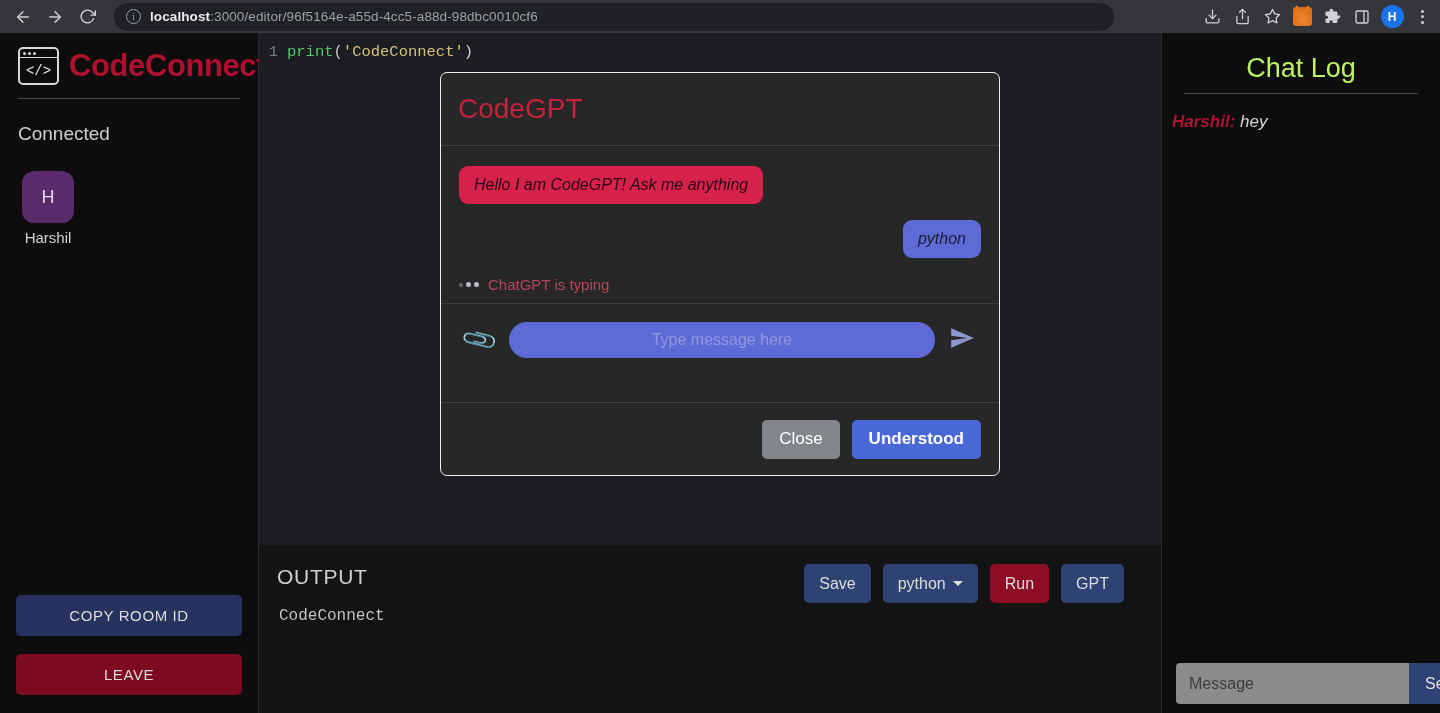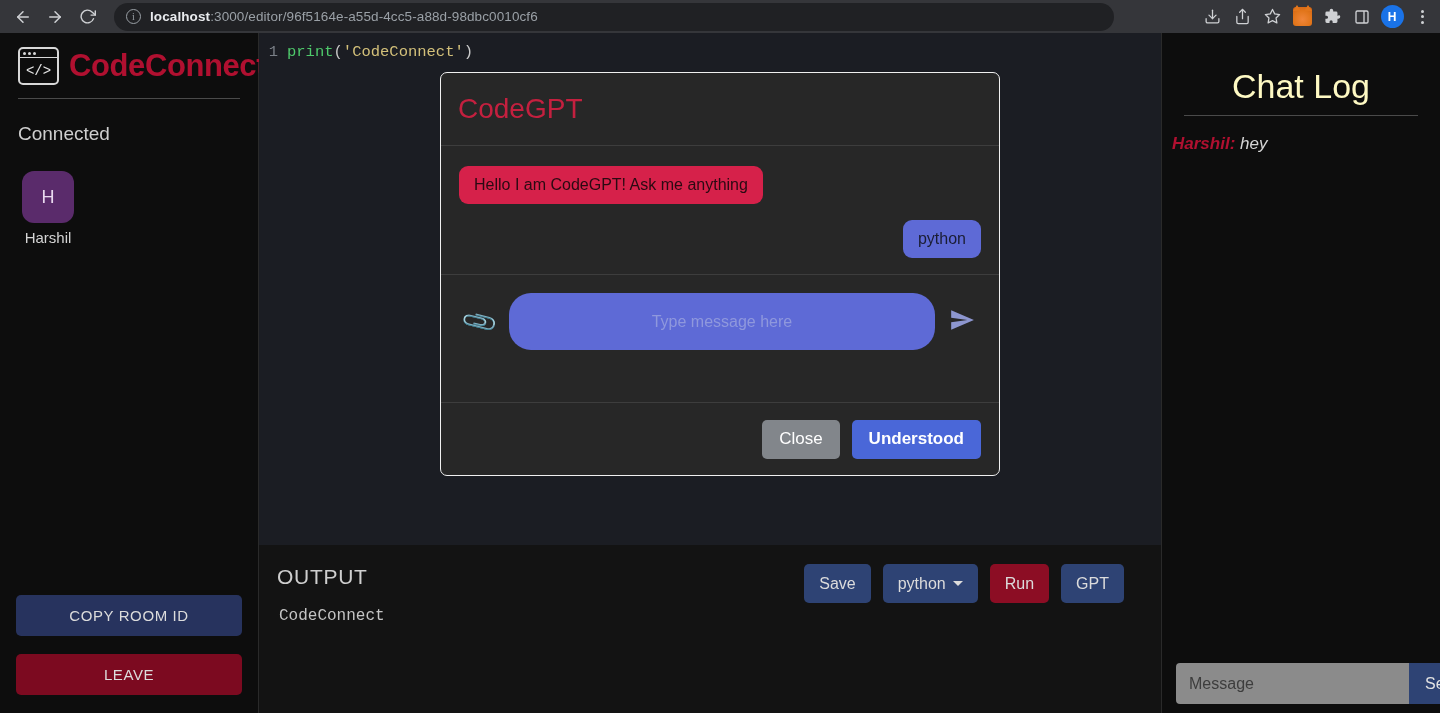--- a/index.html
+++ b/index.html
@@ -171,22 +171,22 @@
   .output-body { color: #c4c4c4; font-size: 16px; padding-left: 20px; font-family: "Liberation Mono", monospace; }
 
   
   .chat-panel {
     position: absolute; left: 1161px; top: 0;
     width: 279px; height: 680px;
     background: #0d0d0d;
     border-left: 1px solid #2a2a2a;
   }
   .chat-title {
-    text-align: center; color: #fef9c3;
-    font-size: 34px; padding-top: 34px;
+    text-align: center; color: #bef264;
+    font-size: 27px; padding-top: 20px;
   }
   .chat-rule { height: 1px; background: #4a4a4a; margin: 9px 22px 0 22px; }
   .chat-messages { padding: 18px 18px 0 10px; font-style: italic; }
   .chat-msg { font-size: 17px; color: #d5d5d5; padding-bottom: 8px; }
   .chat-msg .who { color: #b01030; font-weight: 700; }
   .chat-input-row {
     position: absolute; left: 14px; right: 16px; bottom: 9px;
     display: flex; height: 41px;
   }
   .chat-input {
@@ -219,40 +219,40 @@
     display: flex; align-items: center;
     padding-left: 17px;
     border-bottom: 1px solid #3d3d3d;
   }
   .modal-title { color: #c4203f; font-size: 28px; }
   .modal-body { flex: 1; padding: 20px 18px 0 18px; position: relative; }
   .bubble-row { display: flex; margin-bottom: 16px; }
   .bubble-row.right { justify-content: flex-end; }
   .bubble {
     border-radius: 9px; padding: 10px 15px;
-    font-size: 16px; max-width: 80%;
+    font-size: 16px; max-width: 80%; font-style: italic;
   }
   .bubble-bot { background: #d6214a; color: #2a0a12; }
   .bubble-user { background: #5e6ad6; color: #1a1d33; }
   .typing {
     display: flex; align-items: center; gap: 4px;
     color: #b8435b; font-size: 15px;
     padding-top: 2px; padding-bottom: 10px;
   }
   .typing .dots { display: flex; align-items: center; gap: 3px; margin-right: 5px; }
   .typing .dots i { width: 4px; height: 4px; border-radius: 50%; background: #6b6b78; display: block; }
   .typing .dots i:nth-child(2), .typing .dots i:nth-child(3) { background: #bdbdc8; width: 5px; height: 5px; }
   .compose-rule { height: 1px; background: #3d3d3d; margin: 0 -18px; }
   .compose {
     display: flex; align-items: center; gap: 14px;
     padding: 18px 6px 0 6px;
   }
   .clip-icon { color: #7e87c4; font-size: 24px; transform: rotate(-35deg); }
   .compose-input {
-    flex: 1; height: 57px;
+    flex: 1; height: 36px;
     background: #5e6ad6; border: none; outline: none;
     border-radius: 22px; padding: 0 18px;
     color: #1f2340; font-size: 16px; text-align: center;
     font-family: "Liberation Sans", sans-serif;
   }
   .compose-input::placeholder { color: #8f98dd; }
   .send-plane { color: #8d96cf; }
   .modal-foot {
     height: 73px; flex: 0 0 auto;
     border-top: 1px solid #3d3d3d;
@@ -411,20 +411,28 @@
     <div class="modal-head">
       <div class="modal-title">CodeGPT</div>
     </div>
     <div class="modal-body">
       <div class="bubble-row">
         <div class="bubble bubble-bot">Hello I am CodeGPT! Ask me anything</div>
       </div>
       <div class="bubble-row right">
         <div class="bubble bubble-user">python</div>
       </div>
+      <div class="typing">
+        <span class="dots">
+            <i></i>
+            <i></i>
+            <i></i>
+          </span>
+        <span>ChatGPT is typing</span>
+      </div>
       <div class="compose-rule"></div>
       <div class="compose">
         <span class="clip-icon">📎</span>
         <input class="compose-input" type="text" placeholder="Type message here" style="">
         <span class="send-plane">
           <svg width="26" height="26" viewBox="0 0 24 24" fill="currentColor">
               <path d="M2 21l21-9L2 3v7l15 2-15 2v7z"></path>
             </svg>
         </span>
       </div>

